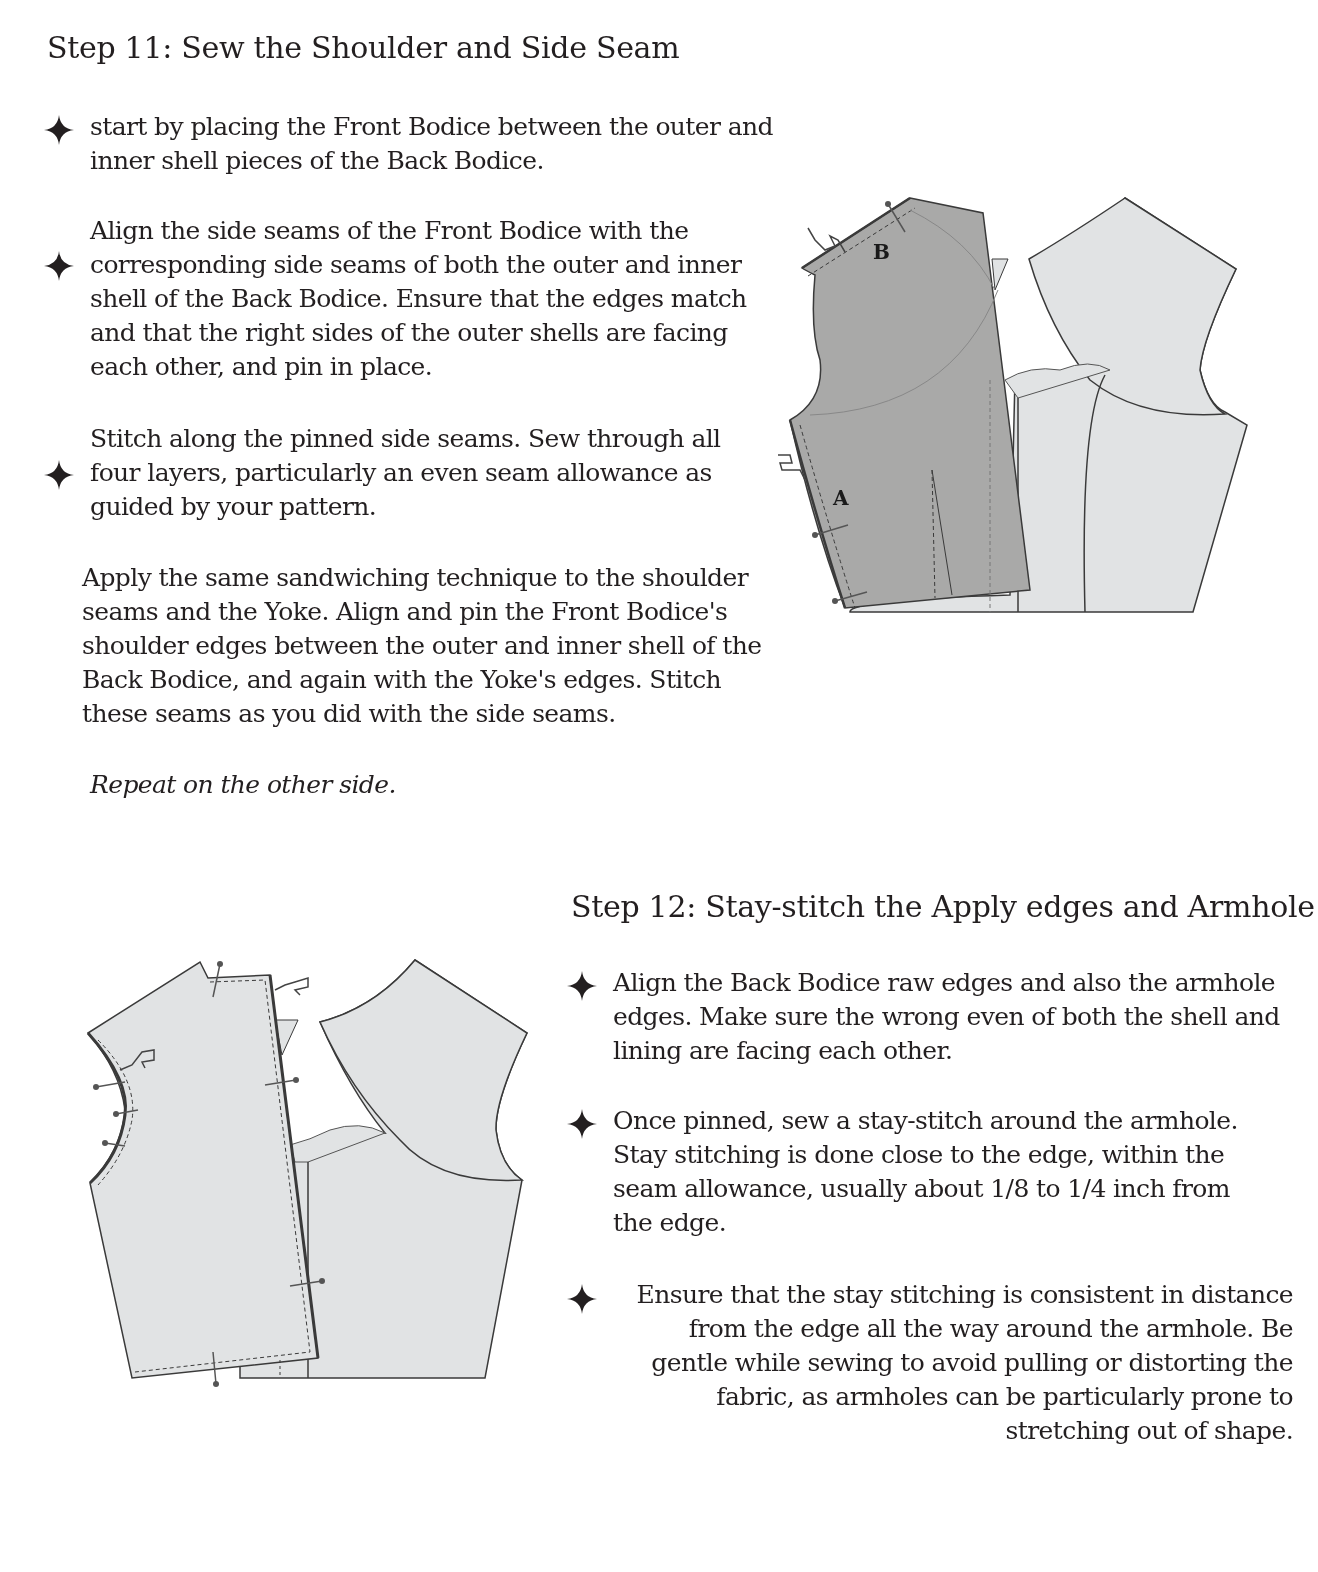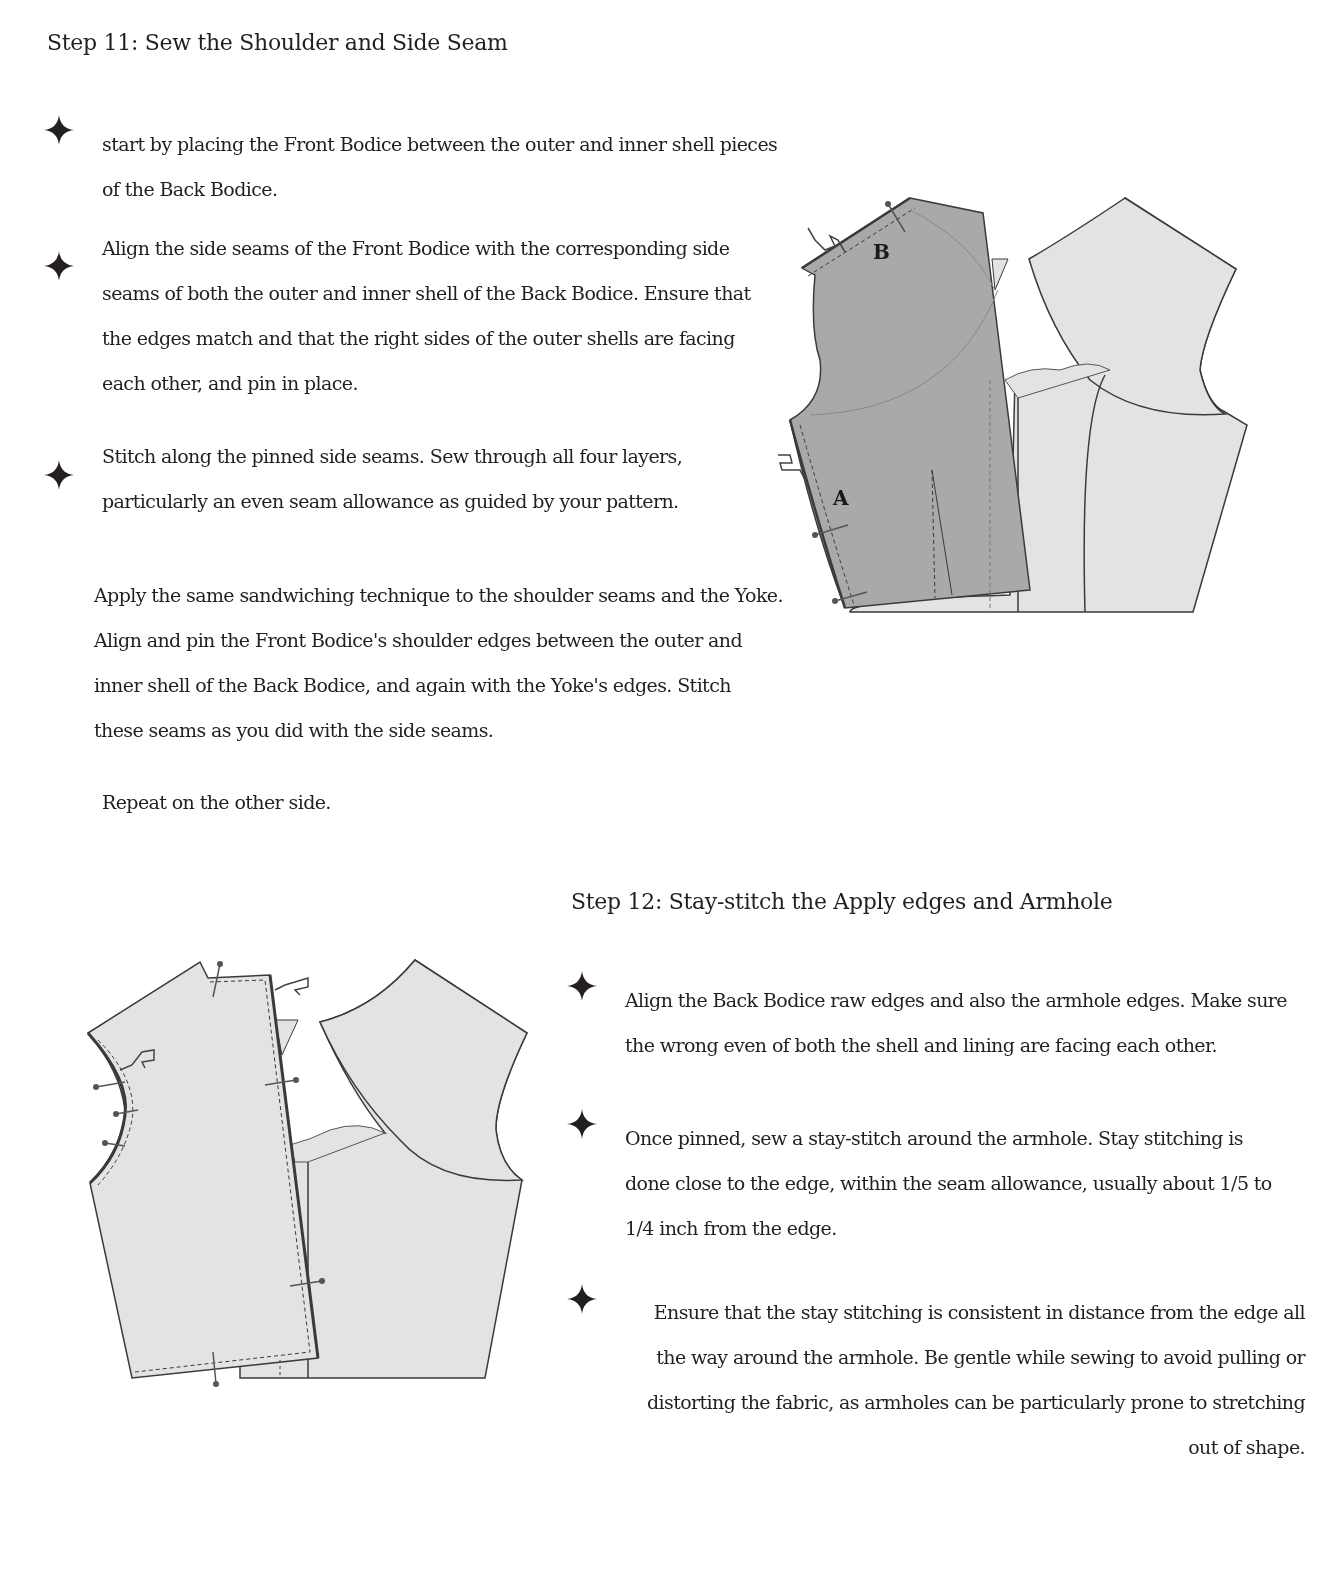--- a/index.html
+++ b/index.html
@@ -2,25 +2,25 @@
 <html><head>
 <meta charset="utf-8">
 <style>
   html, body { margin: 0; padding: 0; background: #ffffff; }
   body {
     width: 1318px; height: 1572px; position: relative; overflow: hidden;
     font-family: "DejaVu Serif", "Liberation Serif", serif;
     color: #231f20;
   }
   .heading {
-    position: absolute; font-size: 22px; font-weight: normal; margin: 0;
+    position: absolute; font-size: 30px; font-weight: normal; margin: 0;
     letter-spacing: -0.3px; white-space: nowrap;
   }
   .para {
-    position: absolute; font-size: 19px; line-height: 45px; margin: 12px;
+    position: absolute; font-size: 25px; line-height: 34px; margin: 0;
     letter-spacing: -0.6px;
   }
   .star {
     position: absolute; width: 30px; height: 30px;
   }
   .star svg { width: 100%; height: 100%; display: block; }
   .illus { position: absolute; }
   .illus svg { display: block; }
 </style>
 </head>
@@ -44,21 +44,21 @@
 
 <span class="star" style="left:44px; top:460px;">
     <svg viewBox="0 0 30 30">
       <path d="M15 0 Q16.5 13.5 30 15 Q16.5 16.5 15 30 Q13.5 16.5 0 15 Q13.5 13.5 15 0Z" fill="#231f20"></path>
     </svg>
   </span>
 <p class="para" style="left:90px; top:422px; width:640px;">Stitch along the pinned side seams. Sew through all four layers, particularly an even seam allowance as guided by your pattern.</p>
 
 <p class="para" style="left:82px; top:561px; width:690px;">Apply the same sandwiching technique to the shoulder seams and the Yoke. Align and pin the Front Bodice's shoulder edges between the outer and inner shell of the Back Bodice, and again with the Yoke's edges. Stitch these seams as you did with the side seams.</p>
 
-<p class="para" style="left:90px; top:768px; width:690px;">Repeat on the other side.</p>
+<p class="para" style="left:90px; top:768px; width:690px;font-style:italic;">Repeat on the other side.</p>
 
 <div class="illus" style="left:770px; top:180px;">
   <svg width="500" height="460" viewBox="0 0 500 460">
 
     <path d="M355 18 L466 89 Q432 160 430 190 Q438 225 455 232 L477 245 L423 432 L80 432 Q78 420 240 415 L245 196 L345 185 Q300 140 260 80 Q315 60 355 18Z" fill="#e1e3e4" stroke="#3a3a3a" stroke-width="1.5"></path>
 
     <path d="M259 79 Q300 55 355 18 L466 89 Q432 160 430 190 Q438 225 455 234 Q370 240 320 200 Q280 150 259 79Z" fill="#e1e3e4" stroke="#3a3a3a" stroke-width="1.5"></path>
 
     <path d="M235 200 Q260 185 290 190 Q320 178 340 190 L248 218 Z" fill="#e1e3e4" stroke="#555" stroke-width="1"></path>
     <line x1="248" y1="218" x2="248" y2="432" stroke="#3a3a3a" stroke-width="1.5"></line>
@@ -101,21 +101,21 @@
       <path d="M15 0 Q16.5 13.5 30 15 Q16.5 16.5 15 30 Q13.5 16.5 0 15 Q13.5 13.5 15 0Z" fill="#231f20"></path>
     </svg>
   </span>
 <p class="para" style="left:613px; top:966px; width:680px;"> Align the Back Bodice raw edges and also the armhole edges. Make sure the wrong even of both the shell and lining are facing each other.</p>
 
 <span class="star" style="left:567px; top:1109px;">
     <svg viewBox="0 0 30 30">
       <path d="M15 0 Q16.5 13.5 30 15 Q16.5 16.5 15 30 Q13.5 16.5 0 15 Q13.5 13.5 15 0Z" fill="#231f20"></path>
     </svg>
   </span>
-<p class="para" style="left:613px; top:1104px; width:650px;">Once pinned, sew a stay-stitch around the armhole. Stay stitching is done close to the edge, within the seam allowance, usually about 1/5 to 1/4 inch from the edge.</p>
+<p class="para" style="left:613px; top:1104px; width:650px;">Once pinned, sew a stay-stitch around the armhole. Stay stitching is done close to the edge, within the seam allowance, usually about 1/8 to 1/4 inch from the edge.</p>
 
 <span class="star" style="left:567px; top:1284px;">
     <svg viewBox="0 0 30 30">
       <path d="M15 0 Q16.5 13.5 30 15 Q16.5 16.5 15 30 Q13.5 16.5 0 15 Q13.5 13.5 15 0Z" fill="#231f20"></path>
     </svg>
   </span>
 <p class="para" style="left:613px; top:1278px; width:680px;text-align:right;">Ensure that the stay stitching is consistent in distance from the edge all the way around the armhole. Be gentle while sewing to avoid pulling or distorting the fabric, as armholes can be particularly prone to stretching out of shape.</p>
 
 <div class="illus" style="left:70px; top:940px;">
   <svg width="480" height="460" viewBox="0 0 480 460">

